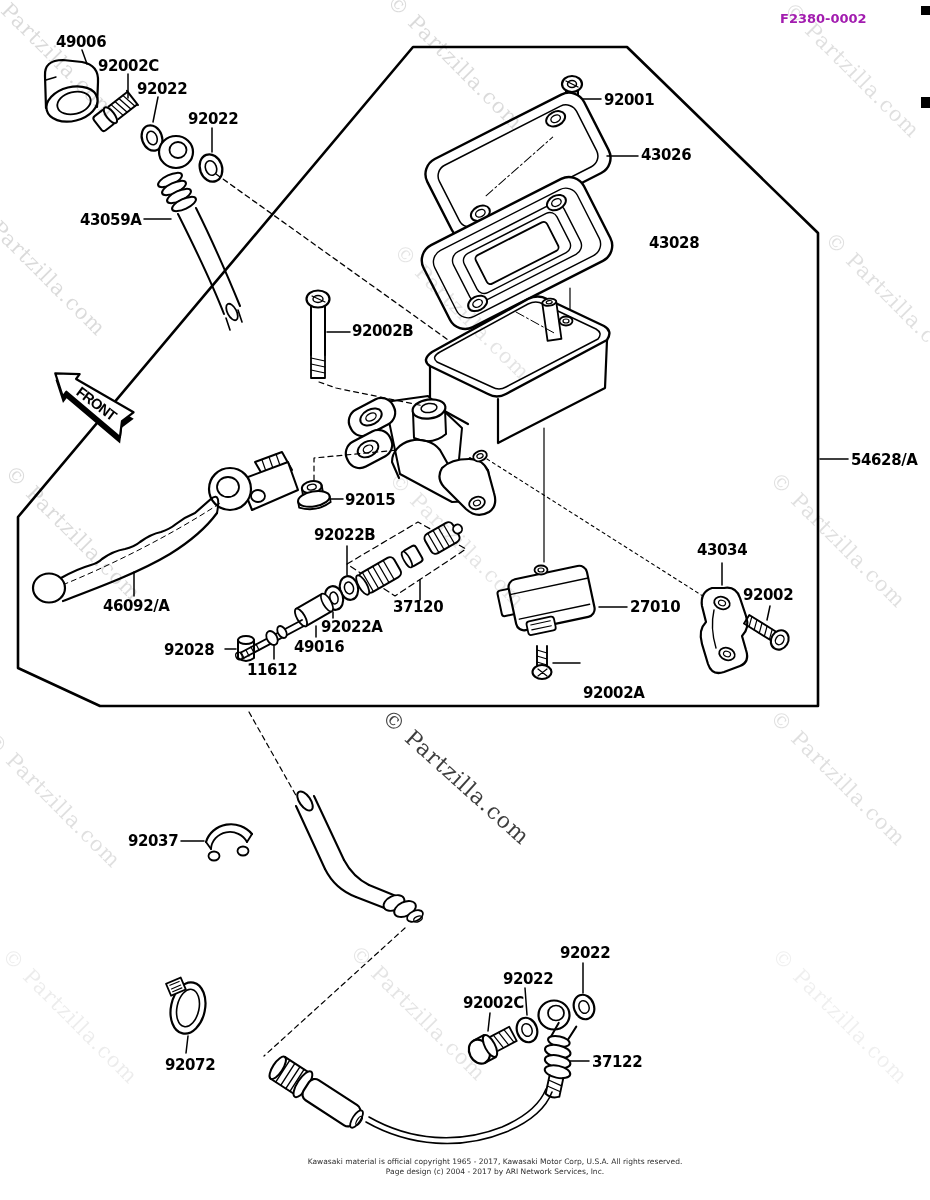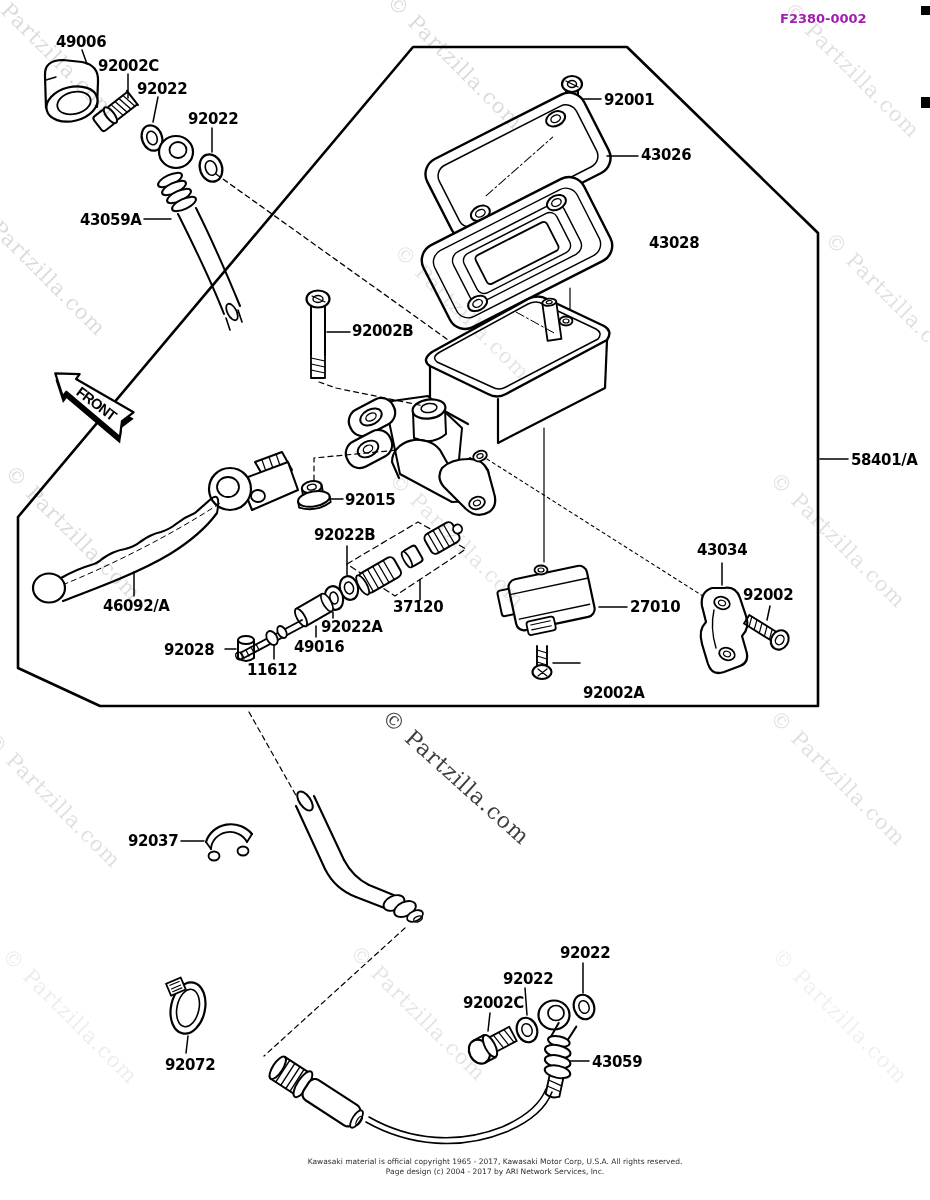--- a/index.html
+++ b/index.html
@@ -420,38 +420,38 @@
   <div id="labels-layer">
       <div class="part-label" style="left: 56px; top: 33px;">49006</div>
       <div class="part-label" style="left: 98px; top: 57px;">92002C</div>
       <div class="part-label" style="left: 137px; top: 80px;">92022</div>
       <div class="part-label" style="left: 188px; top: 110px;">92022</div>
       <div class="part-label" style="left: 80px; top: 211px;">43059A</div>
       <div class="part-label" style="left: 604px; top: 91px;">92001</div>
       <div class="part-label" style="left: 641px; top: 146px;">43026</div>
       <div class="part-label" style="left: 649px; top: 234px;">43028</div>
       <div class="part-label" style="left: 352px; top: 322px;">92002B</div>
-      <div class="part-label" style="left: 851px; top: 451px;">58401/A</div>
+      <div class="part-label" style="left: 851px; top: 451px;">54628/A</div>
       <div class="part-label" style="left: 345px; top: 491px;">92015</div>
       <div class="part-label" style="left: 314px; top: 526px;">92022B</div>
       <div class="part-label" style="left: 697px; top: 541px;">43034</div>
       <div class="part-label" style="left: 743px; top: 586px;">92002</div>
       <div class="part-label" style="left: 103px; top: 597px;">46092/A</div>
       <div class="part-label" style="left: 393px; top: 598px;">37120</div>
       <div class="part-label" style="left: 630px; top: 598px;">27010</div>
       <div class="part-label" style="left: 321px; top: 618px;">92022A</div>
       <div class="part-label" style="left: 294px; top: 638px;">49016</div>
       <div class="part-label" style="left: 164px; top: 641px; text-align: center;">92028</div>
       <div class="part-label" style="left: 247px; top: 661px;">11612</div>
       <div class="part-label" style="left: 583px; top: 650px; margin-top: 34px;">92002A</div>
       <div class="part-label" style="left: 128px; top: 832px;">92037</div>
       <div class="part-label" style="left: 560px; top: 944px;">92022</div>
       <div class="part-label" style="left: 503px; top: 970px;">92022</div>
       <div class="part-label" style="left: 463px; top: 994px;">92002C</div>
-      <div class="part-label" style="left: 592px; top: 1053px;">43059</div>
+      <div class="part-label" style="left: 592px; top: 1053px;">37122</div>
       <div class="part-label" style="left: 165px; top: 1056px;">92072</div>
     </div>
 
   <div class="figure-code">F2380-0002</div>
 
   <div class="footer" id="footer1">Kawasaki material is official copyright 1965 - 2017, Kawasaki Motor Corp, U.S.A. All rights reserved.</div>
   <div class="footer" id="footer2">Page design (c) 2004 - 2017 by ARI Network Services, Inc.</div>
 
 </div>
 

